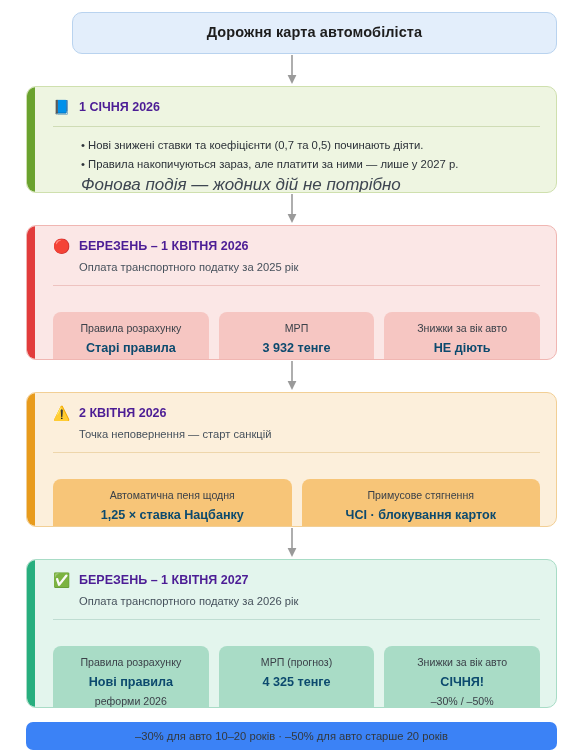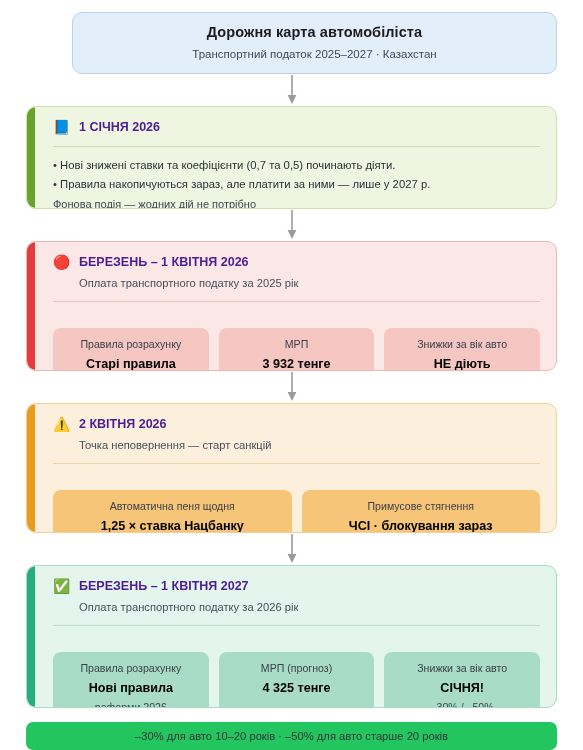--- a/index.html
+++ b/index.html
@@ -111,28 +111,29 @@
     height: 1px;
     margin: 10px 0 0 0;
     background: rgba(0,0,0,.10);
   }
   .divider-green { background: #cfdcb5; }
   .divider-red { background: #eec3c0; }
   .divider-orange { background: #eed6ab; }
   .divider-mint { background: #bfddd2; }
 
   
-  .bullets { margin-top: 9px; }
+  .bullets { margin-top: 9px; margin-left: 28px; }
   .bullet {
     font-size: 11.3px;
     color: #2b3138;
     line-height: 19px;
   }
   .note {
-    font-size: 11px;
+    font-size: 17px;
+    font-style: italic;
     color: #3e4651;
     line-height: 19px;
     margin-top: 1px;
   }
 
   
   .stats {
     display: flex;
     gap: 10px;
     margin-top: 26px;
@@ -149,51 +150,50 @@
   .stat-mint   { background: #a9dcc6; }
 
   .stat-label {
     font-size: 10.6px;
     color: #3b4149;
     line-height: 14px;
   }
   .stat-value {
     font-size: 12.6px;
     font-weight: bold;
-    color: #000000;
+    color: #0c4a6e;
     line-height: 18px;
     margin-top: 4px;
     white-space: nowrap;
   }
   .stat-extra {
     font-size: 10.6px;
     color: #3b4149;
     line-height: 14px;
     margin-top: 3px;
   }
 
   
   .footer {
     margin-top: 14px;
-    background: #22c55e;
+    background: #3b82f6;
     border-radius: 7px;
     padding: 8px 10px;
     text-align: center;
     font-size: 11.2px;
     color: #33383d;
   }
 </style>
 </head>
 <body>
 
 <div class="page">
 
   <div class="header-card">
     <div class="header-title">Дорожня карта автомобіліста</div>
-    <div class="header-subtitle">Транспортний податок 2025–2027 · Казахстан</div>
   </div>
 
   <div class="arrow">
     <svg width="12" height="30" viewBox="0 0 12 30" aria-hidden="true">
       <line x1="6" y1="0" x2="6" y2="21" stroke="#9a9a9a" stroke-width="1.6"></line>
       <polygon points="6,29 1.6,20 10.4,20" fill="#9a9a9a"></polygon>
     </svg>
   </div>
 
   <div class="stage stage-green">
@@ -259,21 +259,21 @@
       </div>
     </div>
     <div class="divider divider-orange"></div>
     <div class="stats">
       <div class="stat stat-orange">
         <div class="stat-label">Автоматична пеня щодня</div>
         <div class="stat-value">1,25 × ставка Нацбанку</div>
       </div>
       <div class="stat stat-orange">
         <div class="stat-label">Примусове стягнення</div>
-        <div class="stat-value">ЧСІ · блокування зараз</div>
+        <div class="stat-value">ЧСІ · блокування карток</div>
       </div>
     </div>
   </div>
 
   <div class="arrow">
     <svg width="12" height="30" viewBox="0 0 12 30" aria-hidden="true">
       <line x1="6" y1="0" x2="6" y2="21" stroke="#9a9a9a" stroke-width="1.6"></line>
       <polygon points="6,29 1.6,20 10.4,20" fill="#9a9a9a"></polygon>
     </svg>
   </div>

